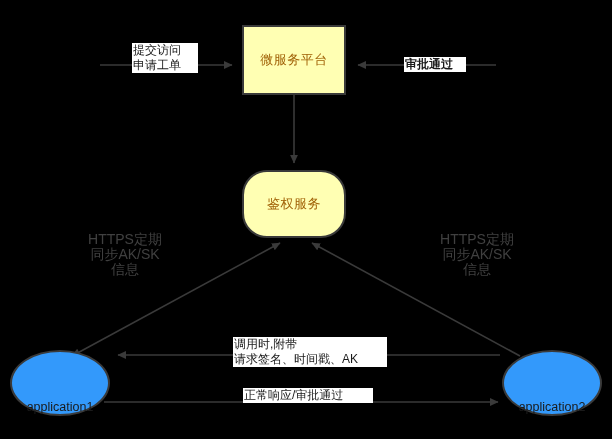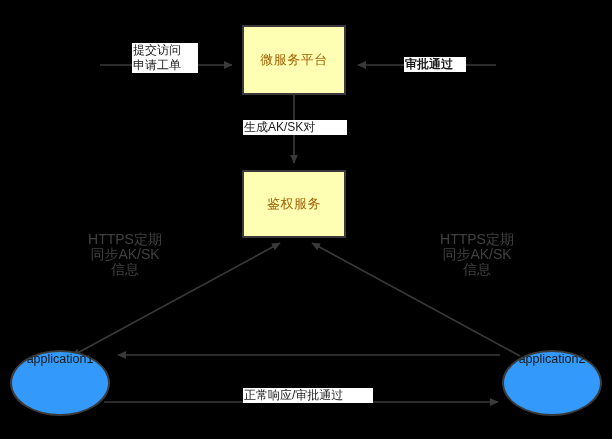--- a/index.html
+++ b/index.html
@@ -34,21 +34,21 @@
     font-size: 13px;
     letter-spacing: 0.5px;
   }
   .node-ellipse {
     position: absolute;
     background: #3399fb;
     border: 2px solid #3a3a3a;
     border-radius: 50%;
     box-sizing: border-box;
     display: flex;
-    align-items: flex-start;
+    align-items: flex-end;
     justify-content: center;
     color: #1a1a1a;
     font-size: 12.5px;
   }
   .edge-label {
     position: absolute;
     background: #ffffff;
     color: #1a1a1a;
     font-size: 12px;
     line-height: 15px;
@@ -107,43 +107,44 @@
 
     <g>
       <line x1="104" y1="402" x2="498" y2="402" stroke="#3a3a3a" stroke-width="1.6" marker-end="url(#arrow-end)"></line>
     </g>
   </svg>
 
   <div class="node-box" style="left:242px; top:25px; width:104px; height:70px;">
     <span>微服务平台</span>
   </div>
 
-  <div class="node-box" style="left:242px; top:170px; width:104px; height:68px;">
+  <div class="node-box" style="left:242px; top:170px; width:104px; height:68px;border-radius:25px;">
     <span>鉴权服务</span>
   </div>
 
   <div class="node-ellipse" style="left:10px; top:350px; width:100px; height:66px;">
     <span>application1</span>
   </div>
 
   <div class="node-ellipse" style="left:502px; top:350px; width:100px; height:66px;">
     <span>application2</span>
   </div>
 
   <div class="edge-label" style="left:132px; top:43px; width:64px;">提交访问
 申请工单</div>
 
   <div class="edge-label" style="left:404px; top:57px; width:60px;font-weight:bold;">审批通过</div>
 
-  <div class="edge-label" style="left:243px; top:120px; width:102px;">生成AK/SK对</div>
 
   <div class="edge-label-plain" style="left:72px; top:232px; width:106px;">HTTPS定期
 同步AK/SK
 信息</div>
 
   <div class="edge-label-plain" style="left:424px; top:232px; width:106px;">HTTPS定期
 同步AK/SK
 信息</div>
 
+  <div class="edge-label" style="left:233px; top:337px; width:152px;">调用时,附带
+请求签名、时间戳、AK</div>
 
   <div class="edge-label" style="left:243px; top:388px; width:128px;">正常响应/审批通过</div>
 
 </div>
 
 </body></html>

